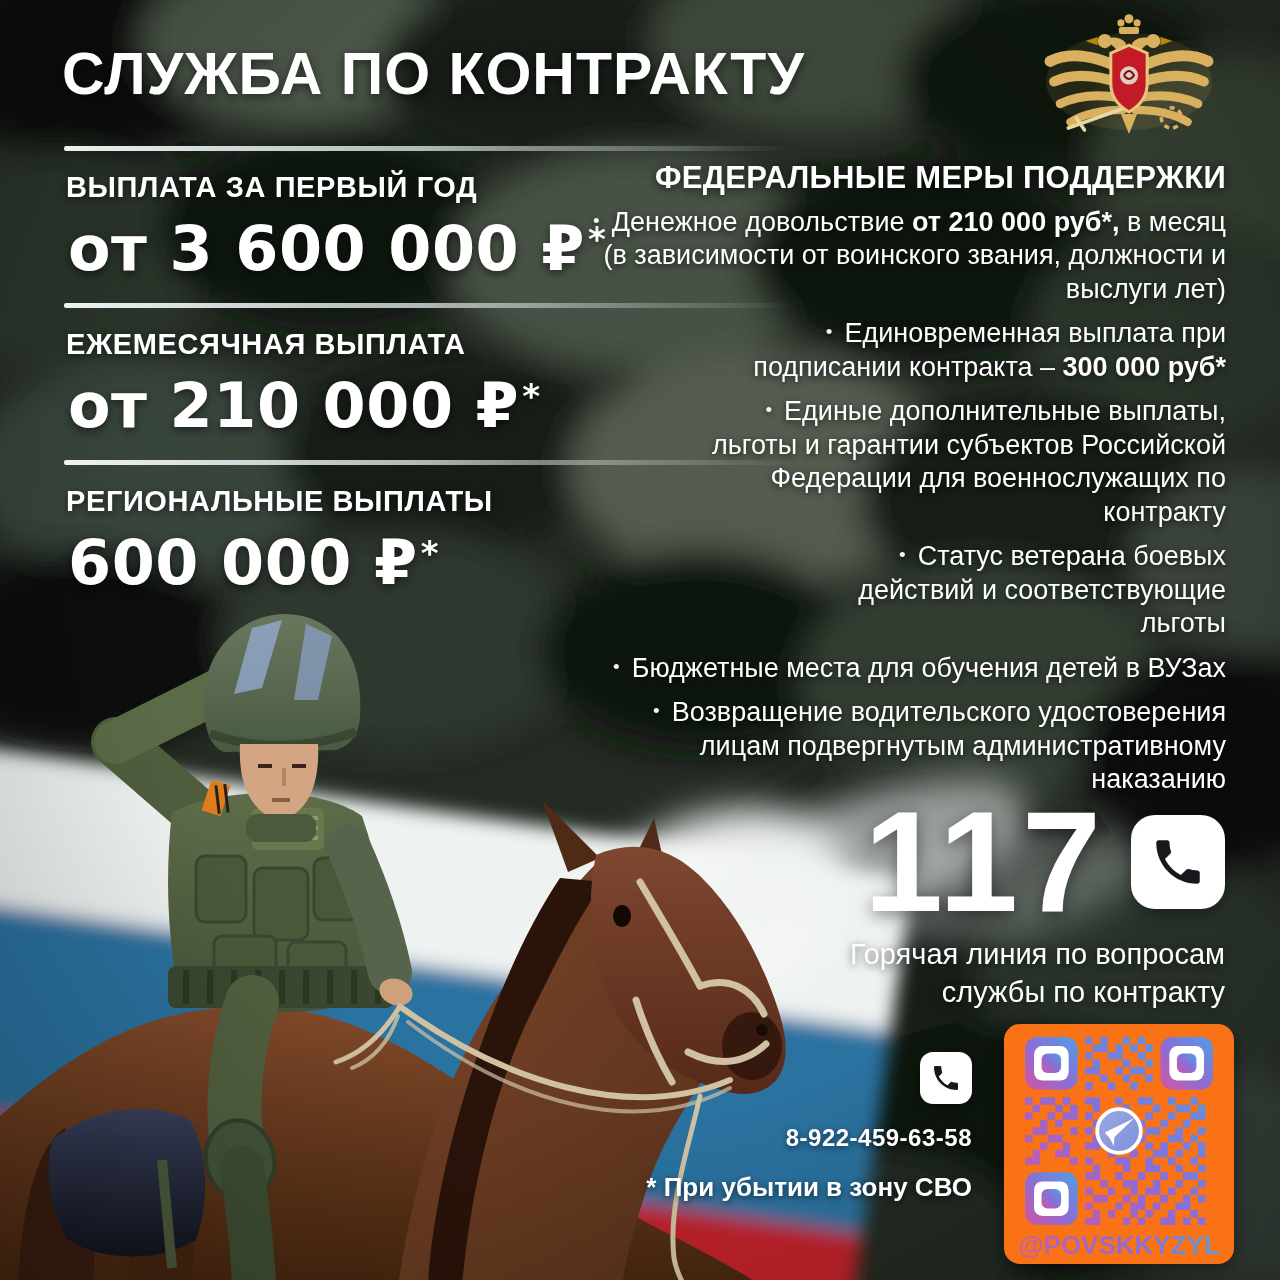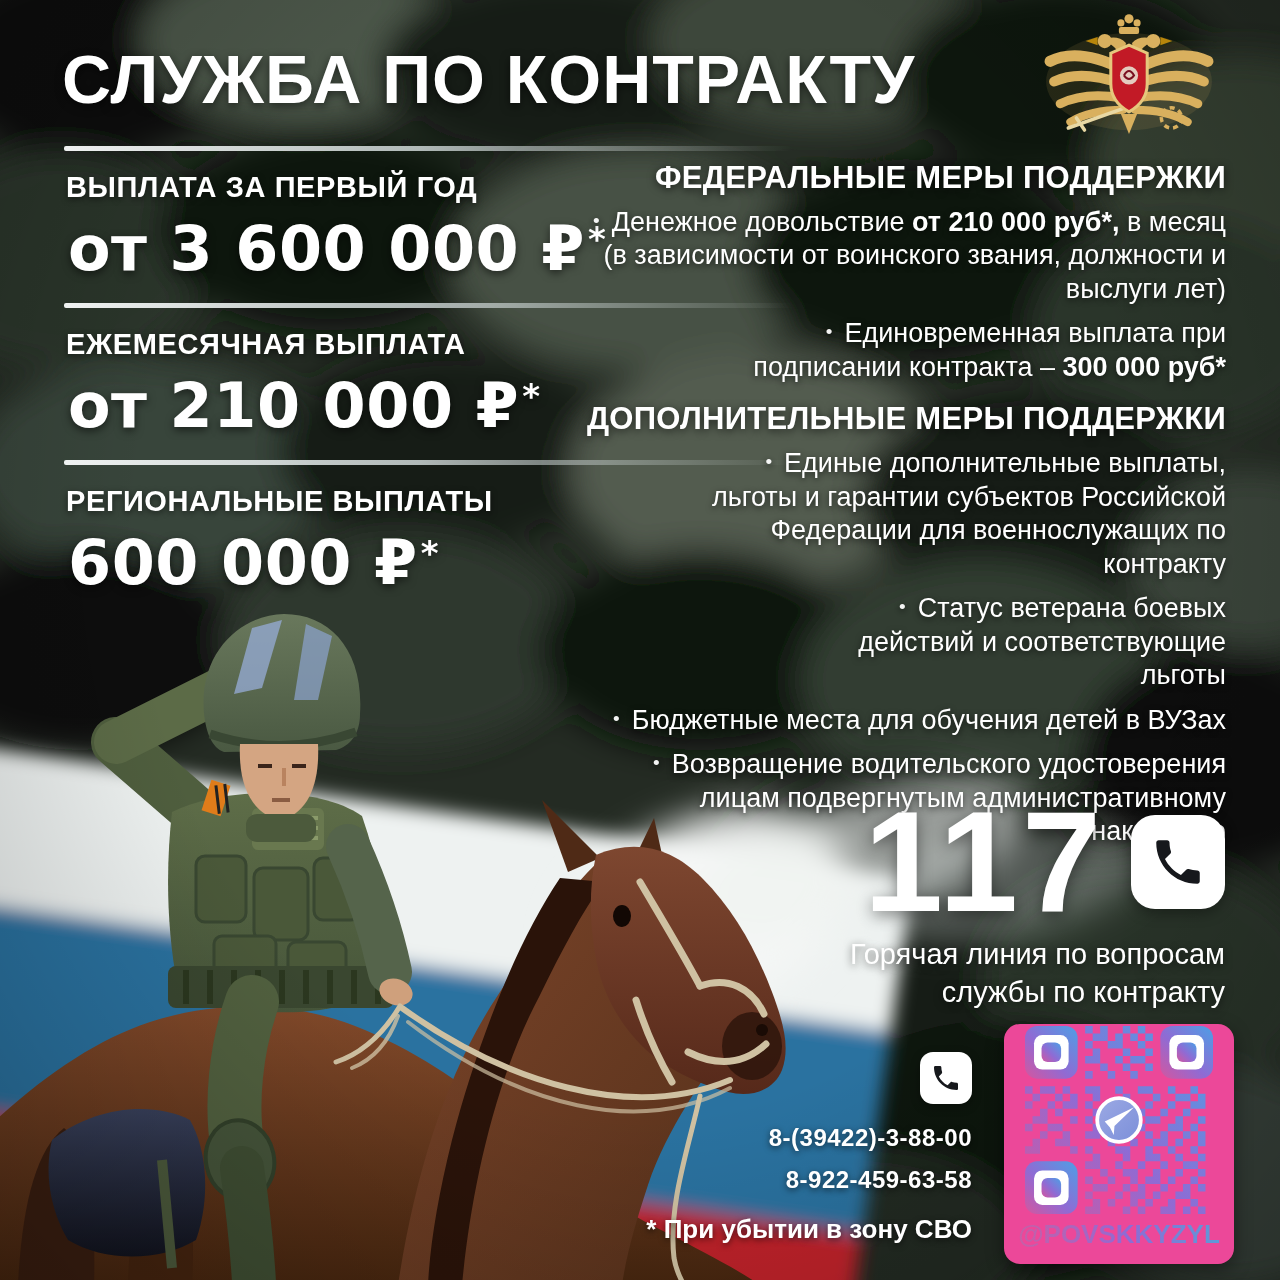--- a/index.html
+++ b/index.html
@@ -6,21 +6,21 @@
   .poster{
     position:relative;width:1280px;height:1280px;overflow:hidden;
     background:#242b23;color:#fff;
     font-family:"Liberation Sans",sans-serif;
   }
   svg.layer{position:absolute;left:0;top:0;width:1280px;height:1280px;}
   .vignette{position:absolute;inset:0;pointer-events:none;
     background:radial-gradient(ellipse at 50% 42%, rgba(0,0,0,0) 55%, rgba(0,0,0,.25) 100%);}
 
   
-  .title{position:absolute;left:62px;top:40px;font-size:68px;font-weight:700;
+  .title{position:absolute;left:62px;top:40px;font-size:59px;font-weight:700;
     letter-spacing:1px;text-shadow:0 3px 10px rgba(0,0,0,.55);white-space:nowrap;}
   .emblem{position:absolute;left:1038px;top:10px;width:182px;height:138px;}
 
   
   .pay{position:absolute;left:64px;top:146px;width:820px;z-index:4;}
   .divider{height:5px;width:792px;border-radius:2px;
     background:linear-gradient(90deg,rgba(250,252,252,.95) 0%,rgba(215,224,224,.8) 45%,rgba(200,210,210,0) 92%);}
   .pay .label{margin:20px 0 0 2px;font-size:29px;font-weight:700;letter-spacing:.6px;
     text-shadow:0 2px 6px rgba(0,0,0,.55);}
   .pay .amount{margin:8px 0 18px 4px;font-size:62px;font-weight:700;letter-spacing:.5px;
@@ -55,23 +55,23 @@
   .contacts{position:absolute;right:308px;top:1052px;text-align:right;z-index:4;}
   .small-icon{width:52px;height:52px;background:#fff;border-radius:13px;margin-left:auto;
     display:flex;align-items:center;justify-content:center;box-shadow:0 3px 10px rgba(0,0,0,.35);}
   .small-icon svg{width:32px;height:32px;fill:#16181c;}
   .ph{margin-top:20px;font-size:24px;font-weight:700;letter-spacing:.5px;
     text-shadow:0 2px 6px rgba(0,0,0,.6);}
   .ph + .ph{margin-top:14px;}
   .footnote{margin-top:20px;font-size:26px;font-weight:700;text-shadow:0 2px 6px rgba(0,0,0,.6);}
 
   
-  .qr-card{position:absolute;left:1004px;top:1024px;width:230px;height:240px;background:#ec4899;
+  .qr-card{position:absolute;left:1004px;top:1024px;width:230px;height:240px;background:#f97316;
     border-radius:16px;box-shadow:0 6px 18px rgba(0,0,0,.4);z-index:4;
-    display:flex;flex-direction:column;align-items:center;padding-top:2px;box-sizing:border-box;}
+    display:flex;flex-direction:column;align-items:center;padding-top:13px;box-sizing:border-box;}
   .qr-svg{width:188px;height:188px;}
   .handle{margin-top:5px;font-size:26px;font-weight:700;color:#9a6cc8;
     background:linear-gradient(90deg,#c75fa6 0%,#8f6bd4 55%,#5d9ad8 100%);
     -webkit-background-clip:text;background-clip:text;-webkit-text-fill-color:transparent;}
 </style>
 </head>
 <body>
 
 <div class="poster">
 
@@ -275,21 +275,20 @@
     <div class="amount"><span>600 000 ₽</span><sup>*</sup></div>
   </div>
 
   <div class="support">
     <h2>ФЕДЕРАЛЬНЫЕ МЕРЫ ПОДДЕРЖКИ</h2>
 
     <div class="b w1"><span class="dot">•</span><span>Денежное довольствие </span><b>от 210 000 руб*,</b><span> в месяц (в зависимости от воинского звания, должности и выслуги лет)</span></div>
 
     <div class="b w3"><span class="dot">•</span><span>Единовременная выплата при подписании контракта – </span><b>300 000 руб*</b><span></span></div>
 
-    <h2 class="second">ДОПОЛНИТЕЛЬНЫЕ МЕРЫ ПОДДЕРЖКИ</h2>
 
     <div class="b w3"><span class="dot">•</span><span>Единые дополнительные выплаты, льготы и гарантии субъектов Российской Федерации для военнослужащих по контракту</span><b></b><span></span></div>
 
 
     <div class="b w5"><span class="dot">•</span><span>Статус ветерана боевых действий и соответствующие льготы</span><b></b><span></span></div>
 
     <div class="b w6"><span class="dot">•</span><span>Бюджетные места для обучения детей в ВУЗах</span><b></b><span></span></div>
 
     <div class="b w7"><span class="dot">•</span><span>Возвращение водительского удостоверения лицам подвергнутым административному наказанию</span><b></b><span></span></div>
   </div>
@@ -308,21 +307,20 @@
       <div>службы по контракту</div>
     </div>
   </div>
 
   <div class="contacts">
     <div class="small-icon">
       <svg viewBox="0 0 24 24">
           <path d="M6.62 10.79c1.44 2.83 3.76 5.14 6.59 6.59l2.2-2.21c.27-.27.67-.36 1.02-.24 1.12.37 2.33.57 3.57.57.55 0 1 .45 1 1V20c0 .55-.45 1-1 1-9.39 0-17-7.61-17-17 0-.55.45-1 1-1h3.5c.55 0 1 .45 1 1 0 1.25.2 2.45.57 3.57.11.35.03.74-.25 1.02l-2.2 2.2z"></path>
         </svg>
     </div>
-    <div class="ph">8-(39422)-3-88-00</div>
     <div class="ph">8-922-459-63-58</div>
     <div class="footnote">* При убытии в зону СВО</div>
   </div>
 
   <div class="qr-card">
     <svg class="qr-svg" viewBox="0 0 25 25" aria-hidden="true">
       <defs>
         <linearGradient id="qrg" x1="0" y1="1" x2="1" y2="0">
           <stop offset="0" stop-color="#d4569f"></stop>
             <stop offset=".45" stop-color="#8f6bd4"></stop>

